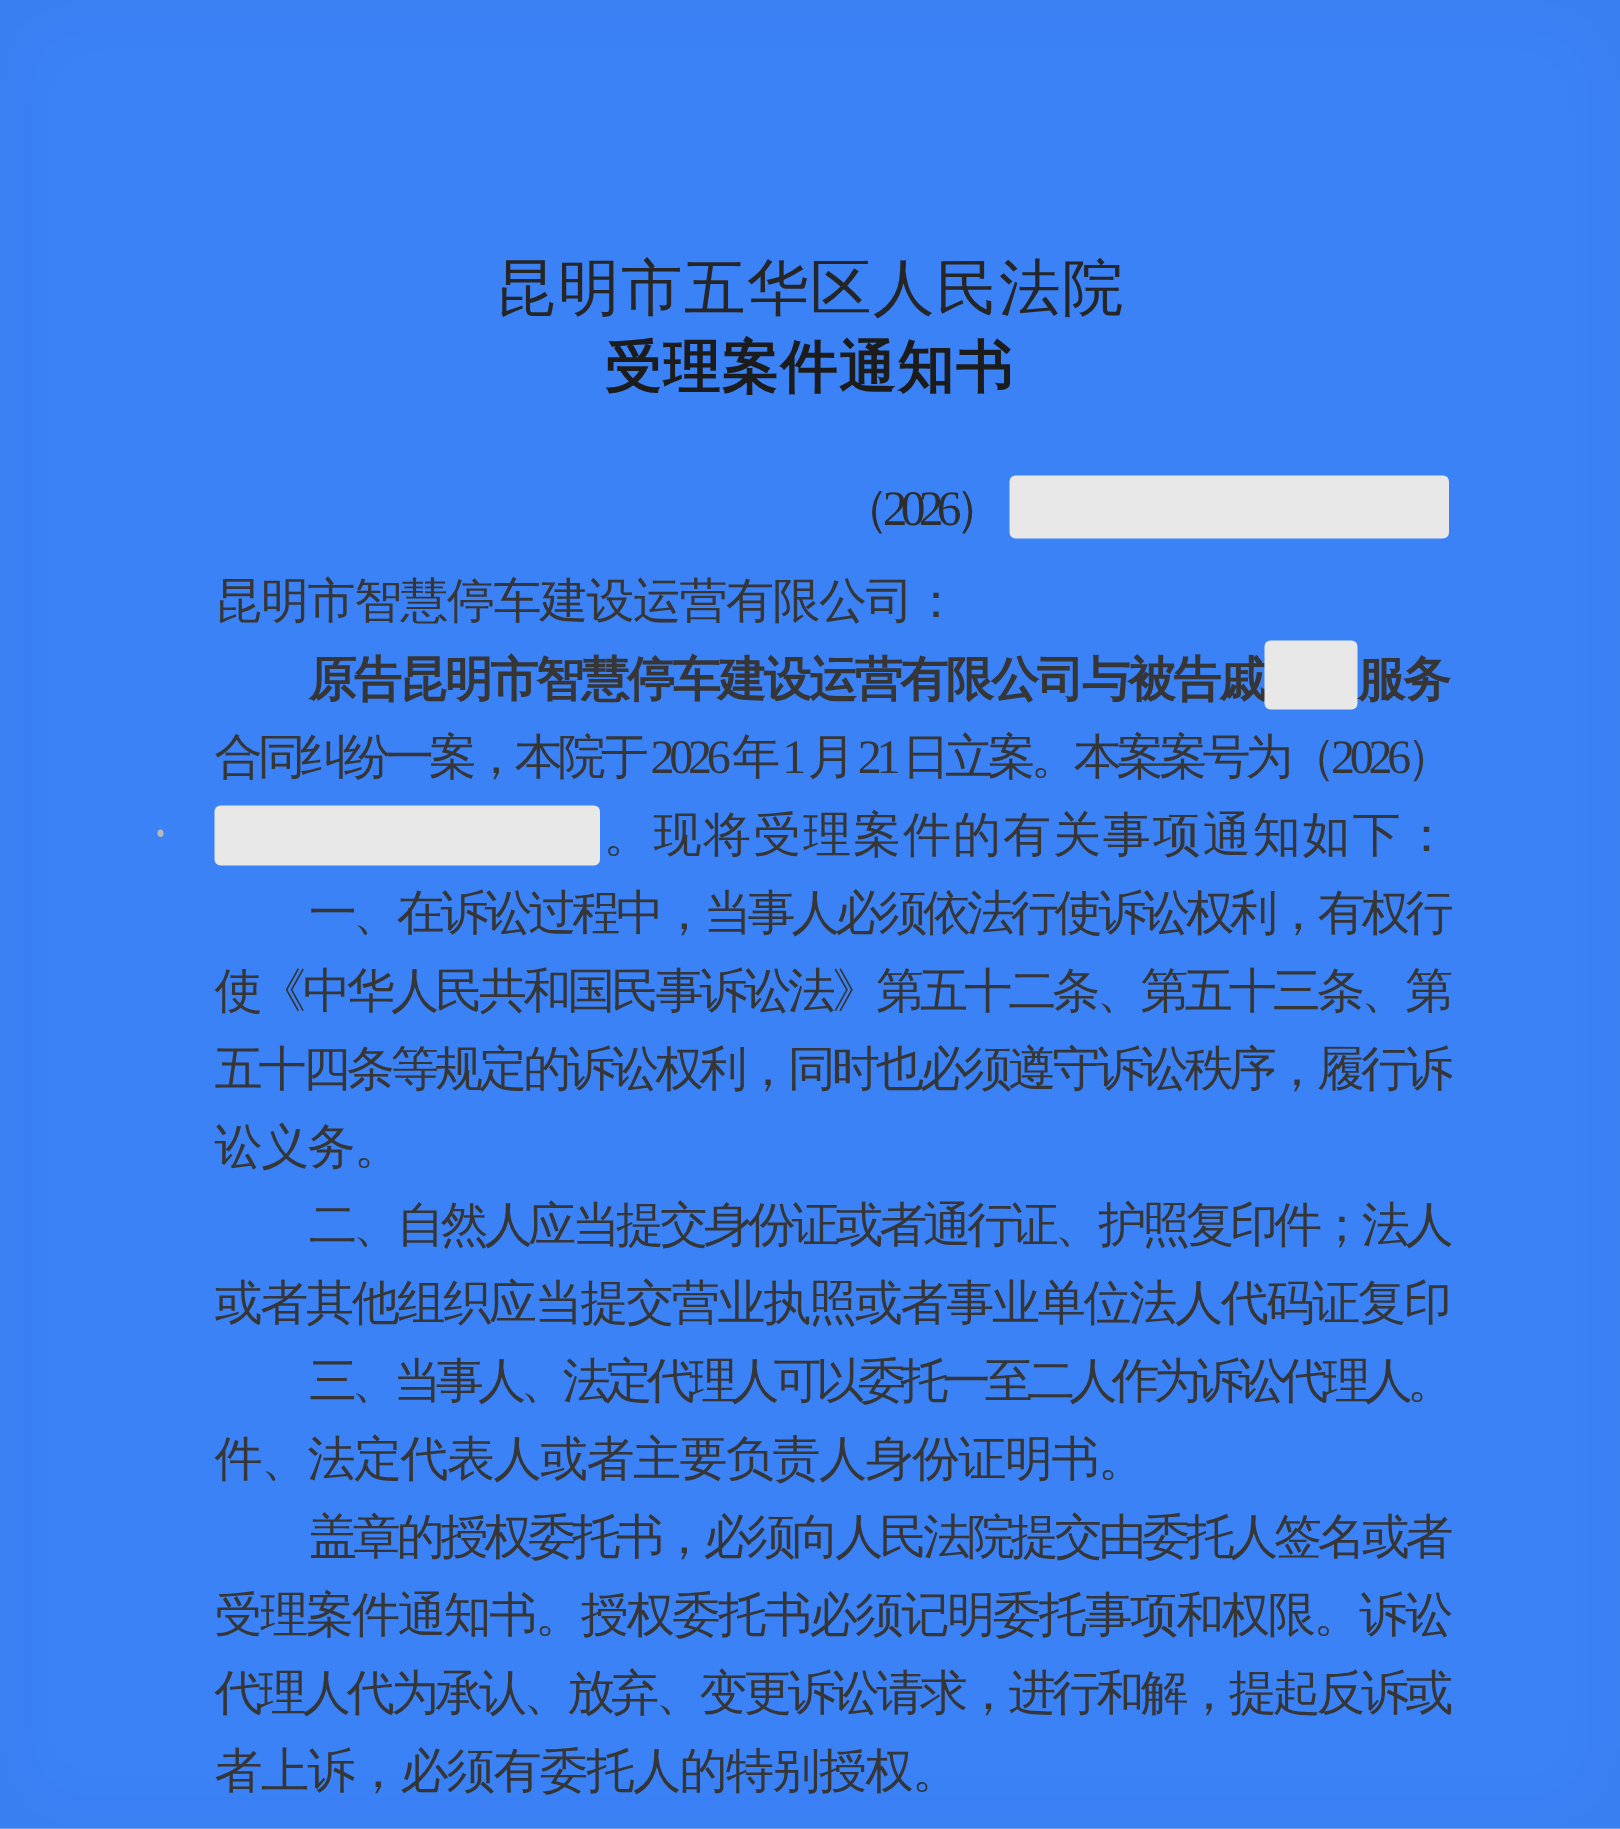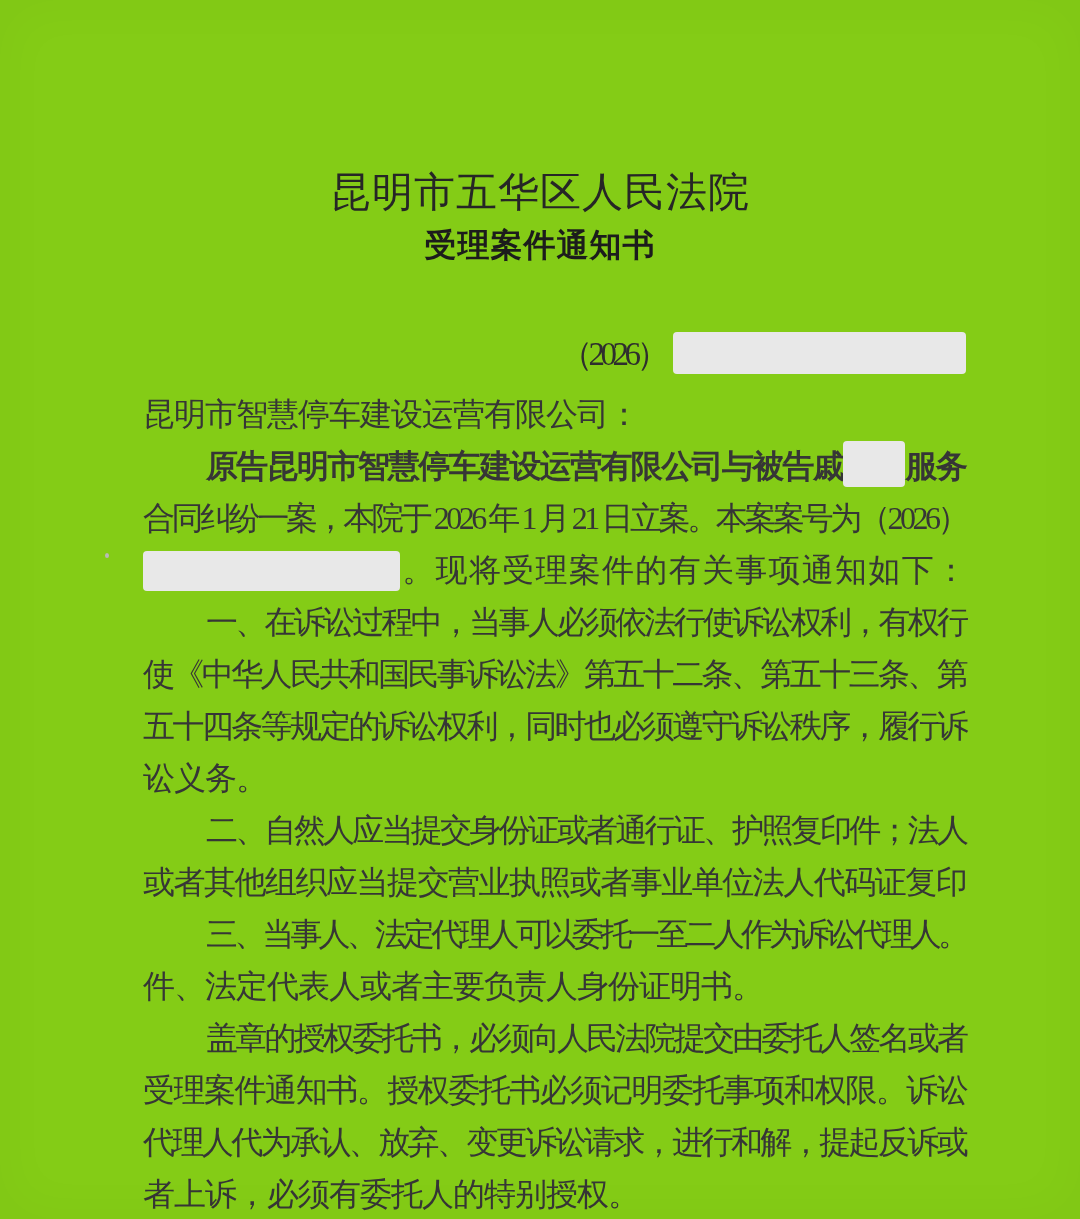--- a/index.html
+++ b/index.html
@@ -1,20 +1,20 @@
 <!DOCTYPE html>
 <html><head>
 <meta charset="utf-8">
 <style>
   html,body{margin:0;padding:0;}
   .page{
     position:relative;
     width:1080px;
     height:1219px;
-    background:#84cc16;
+    background:#3b82f6;
     overflow:hidden;
     font-family:"Liberation Serif","DejaVu Serif",serif;
   }
   
   .page::after{
     content:"";position:absolute;inset:0;pointer-events:none;
     box-shadow:inset 0 0 60px rgba(0,0,0,0.03);
   }
   .doc-header{
     position:absolute;
@@ -23,30 +23,30 @@
   }
   .court-name{
     font-size:41px;
     font-weight:400;
     letter-spacing:1px;
     color:#262626;
     margin:0;
     line-height:52px;
   }
   .doc-title{
-    font-size:32px;
+    font-size:38px;
     font-weight:700;
     letter-spacing:1px;
     color:#1c1c1c;
     margin:2px 0 0 0;
     line-height:50px;
   }
   .doc-body{
     position:absolute;
-    left:143px;top:330px;width:823px;
+    left:143px;top:316px;width:823px;
     color:#333333;
     font-size:32px;
   }
   .case-line{
     height:48px;
     line-height:48px;
     padding-left:417px;
     margin-bottom:10px;
     white-space:nowrap;
     font-size:33px;

